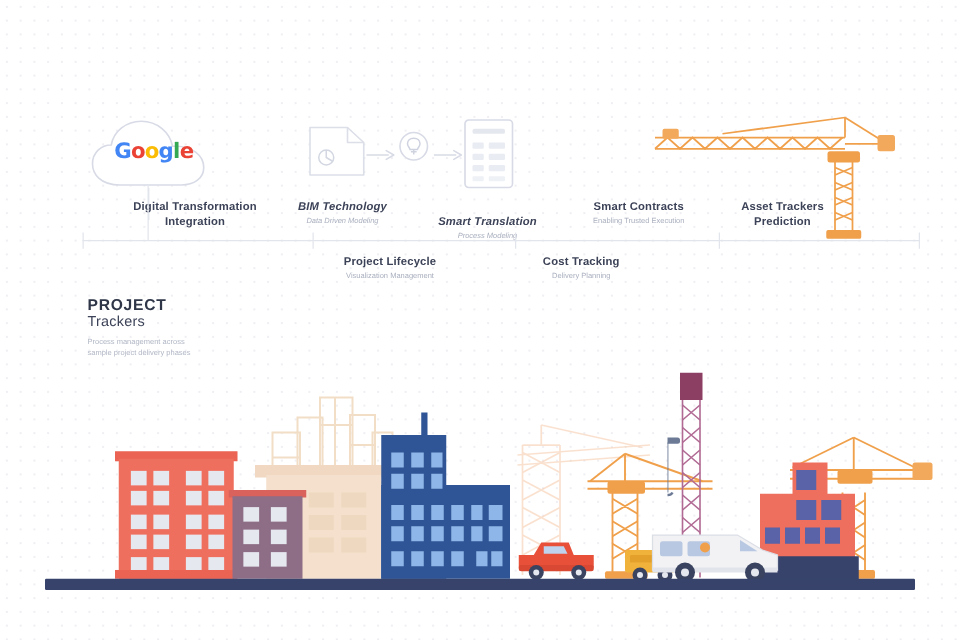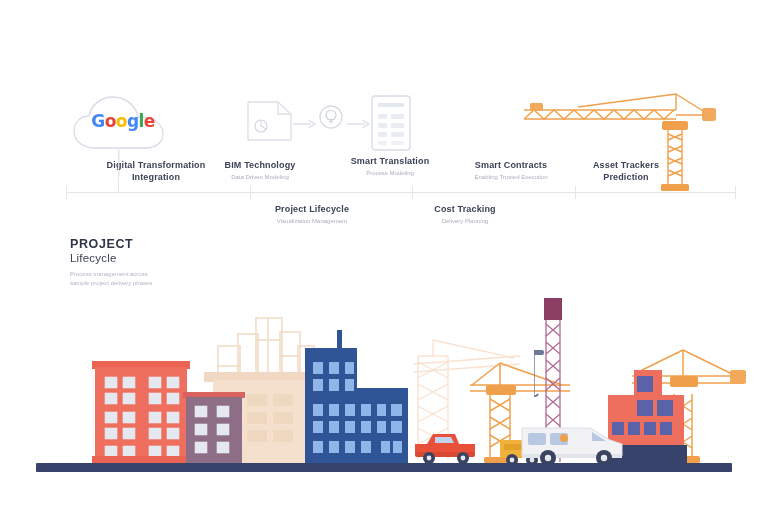--- a/index.html
+++ b/index.html
@@ -170,25 +170,25 @@
       <rect x="14" y="15" width="13" height="8" rx="1.5" fill="#f3a95c"></rect>
       <rect x="145" y="96" width="28" height="7" rx="1.5" fill="#f0a04b"></rect>
     </svg>
   </div>
 
   <div class="label" style="left:96px; top:160px; width:120px;">
     <div class="t">Digital Transformation
 Integration</div>
     <div class="s"></div>
   </div>
-  <div class="label" style="left:200px; top:160px; width:120px;">
+  <div class="label" style="left:214px; top:160px; width:120px;font-style:italic;">
     <div class="t">BIM Technology</div>
     <div class="s">Data Driven Modeling</div>
   </div>
-  <div class="label" style="left:330px; top:156px; width:120px;">
+  <div class="label" style="left:330px; top:172px; width:120px;font-style:italic;">
     <div class="t">Smart Translation</div>
     <div class="s">Process Modeling</div>
   </div>
   <div class="label" style="left:446px; top:160px; width:130px;">
     <div class="t">Smart Contracts</div>
     <div class="s">Enabling Trusted Execution</div>
   </div>
   <div class="label" style="left:566px; top:160px; width:120px;">
     <div class="t">Asset Trackers
 Prediction</div>
@@ -208,21 +208,21 @@
     <div class="t">Project Lifecycle</div>
     <div class="s">Visualization Management</div>
   </div>
   <div class="label" style="left:410px; top:204px; width:110px;">
     <div class="t">Cost Tracking</div>
     <div class="s">Delivery Planning</div>
   </div>
 
   <div class="proj">
     <div class="h1">PROJECT</div>
-    <div class="h2">Lifecycle</div>
+    <div class="h2">Trackers</div>
     <div class="p">Process management across
 sample project delivery phases</div>
   </div>
 
   <div class="skyline" style="top:0;">
 
     <svg style="position:absolute;left:200px;top:312px;" width="120" height="80">
       <g stroke="#f2ddc6" fill="none" stroke-width="1.6">
         <rect x="18" y="34" width="22" height="40"></rect>
         <rect x="38" y="22" width="20" height="52"></rect>

